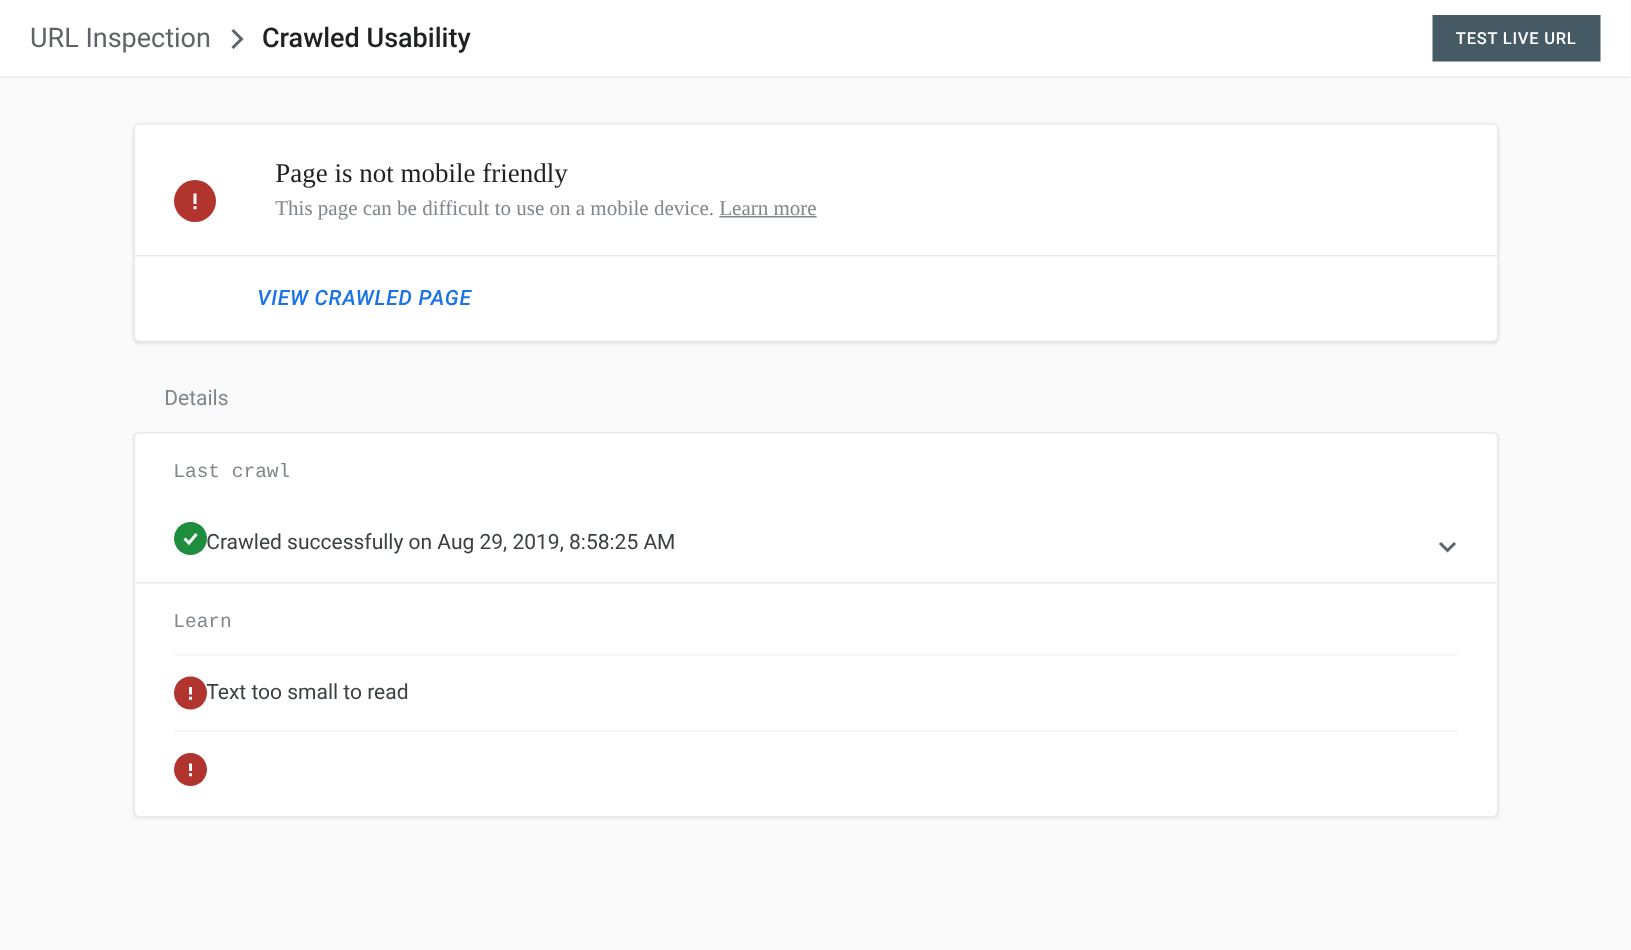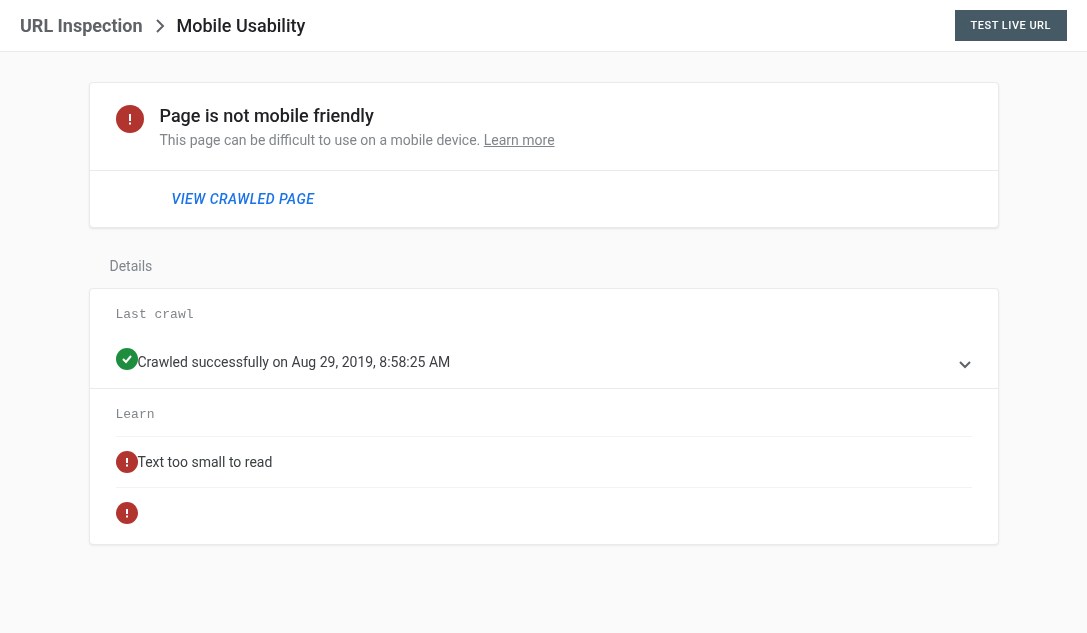--- a/index.html
+++ b/index.html
@@ -24,21 +24,21 @@
       background: #fff;
     }
     .breadcrumb {
       display: flex;
       align-items: center;
       gap: 12px;
       font-size: 18px;
     }
     .breadcrumb .parent {
       color: #5f6368;
-      font-weight: 700;
+      font-weight: 400;
       text-align: center;
     }
     .breadcrumb .sep {
       color: #5f6368;
     }
     .breadcrumb .current {
       color: #202124;
       font-weight: 500;
     }
     .test-button {
@@ -58,23 +58,24 @@
       margin: 0 auto;
     }
     .card {
       background: #fff;
       border: 1px solid #e8eaed;
       border-radius: 4px;
       box-shadow: 0 1px 2px rgba(60,64,67,0.12);
     }
     .status-card .status-row {
       display: flex;
-      align-items: flex-start;
+      align-items: flex-end;
       padding: 22px 26px 22px 26px;
-      gap: 16px;
+      gap: 40px;
+      font-family: Liberation Serif, serif;
     }
     .icon-circle {
       width: 28px;
       height: 28px;
       border-radius: 50%;
       display: flex;
       align-items: center;
       justify-content: center;
       flex-shrink: 0;
     }
@@ -175,21 +176,21 @@
 <body>
 
 <div class="header">
   <div class="breadcrumb">
     <span class="parent">URL Inspection</span>
     <span class="sep">
       <svg width="10" height="14" viewBox="0 0 10 14">
           <path d="M2 1 L8 7 L2 13" stroke="#5f6368" stroke-width="2" fill="none"></path>
         </svg>
     </span>
-    <span class="current">Mobile Usability</span>
+    <span class="current">Crawled Usability</span>
   </div>
   <button class="test-button">TEST LIVE URL</button>
 </div>
 
 <div class="content">
 
   <div class="card status-card">
     <div class="status-row">
       <div class="icon-circle icon-error">
         <svg width="16" height="16" viewBox="0 0 16 16">

